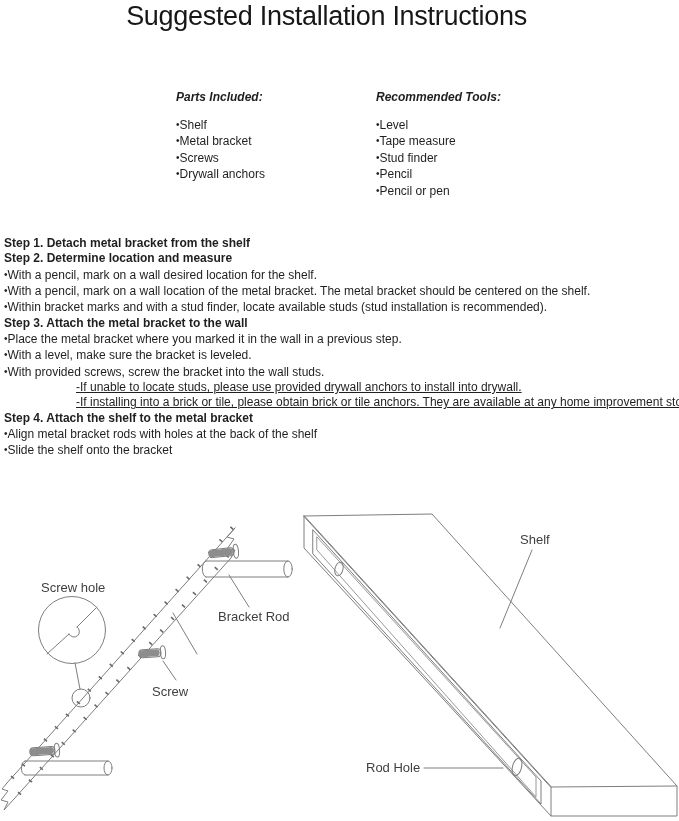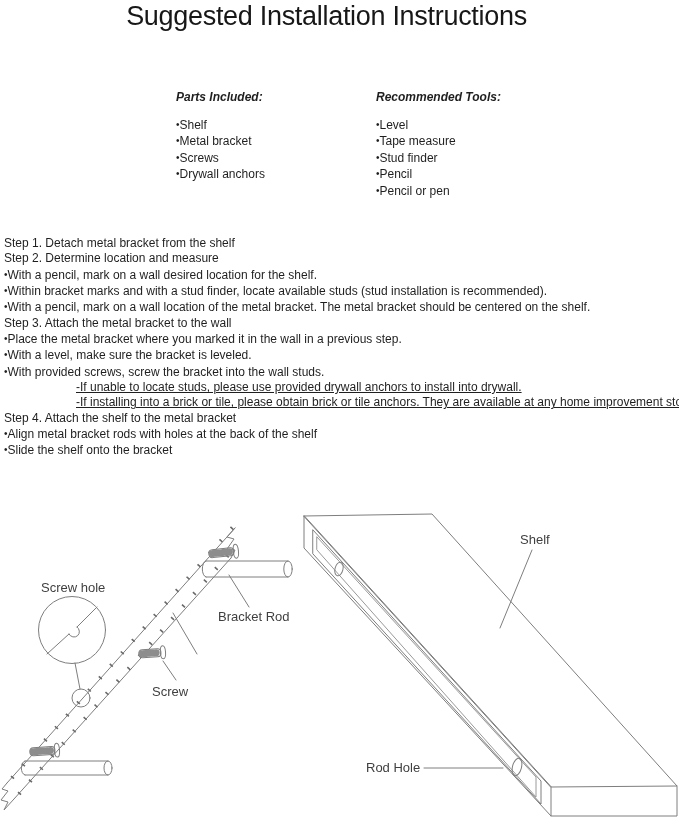--- a/index.html
+++ b/index.html
@@ -12,21 +12,21 @@
     font-size:27px;font-weight:400;letter-spacing:-0.3px;color:#171717;
   }
   .col{position:absolute;top:90px;}
   .col.parts{left:176px;}
   .col.tools{left:376px;}
   .col-heading{font-size:12px;font-weight:bold;font-style:italic;margin-bottom:12px;line-height:15px;}
   .list-item{font-size:12px;line-height:15.4px;white-space:nowrap;}
   .list-item::before{content:"\2022";font-size:10px;vertical-align:1px;}
   .instructions{position:absolute;left:4px;top:236px;width:673px;}
   .instr-line{font-size:12px;line-height:15.35px;white-space:nowrap;}
-  .instr-line.step-heading{font-weight:normal;}
+  .instr-line.step-heading{font-weight:bold;}
   .instr-line.bullet::before{content:"\2022";font-size:10px;vertical-align:1px;}
   .instr-line.subnote{padding-left:72px;text-decoration:underline;}
   svg.diagram{position:absolute;left:0;top:0;width:679px;height:821px;}
   svg .ln{stroke:#7e7e7e;fill:none;stroke-width:1;stroke-linecap:round;stroke-linejoin:round;}
   svg .ticks{stroke:#6a6a6a;stroke-width:4;stroke-dasharray:1.6 15;fill:none;}
   svg .threads{stroke:#8d8d8d;stroke-width:7;stroke-dasharray:1 2.3;fill:none;}
   svg .faint{stroke:#9a9a9a;}
   svg text{fill:#3f3f3f;font-size:13px;font-family:"Liberation Sans",sans-serif;}
 </style>
 </head>
@@ -132,23 +132,23 @@
 </div>
 
 <div class="instructions">
 
     <div class="instr-line step-heading">Step 1. Detach metal bracket from the shelf</div>
 
     <div class="instr-line step-heading">Step 2. Determine location and measure</div>
 
     <div class="instr-line bullet">With a pencil, mark on a wall desired location for the shelf.</div>
 
+    <div class="instr-line bullet">With a pencil, mark on a wall location of the metal bracket. The metal bracket should be centered on the shelf.</div>
+
     <div class="instr-line bullet">Within bracket marks and with a stud finder, locate available studs (stud installation is recommended).</div>
-
-    <div class="instr-line bullet">With a pencil, mark on a wall location of the metal bracket. The metal bracket should be centered on the shelf.</div>
 
     <div class="instr-line step-heading">Step 3. Attach the metal bracket to the wall</div>
 
     <div class="instr-line bullet">Place the metal bracket where you marked it in the wall in a previous step.</div>
 
     <div class="instr-line bullet">With a level, make sure the bracket is leveled.</div>
 
     <div class="instr-line bullet">With provided screws, screw the bracket into the wall studs.</div>
 
     <div class="instr-line subnote">-If unable to locate studs, please use provided drywall anchors to install into drywall.</div>

